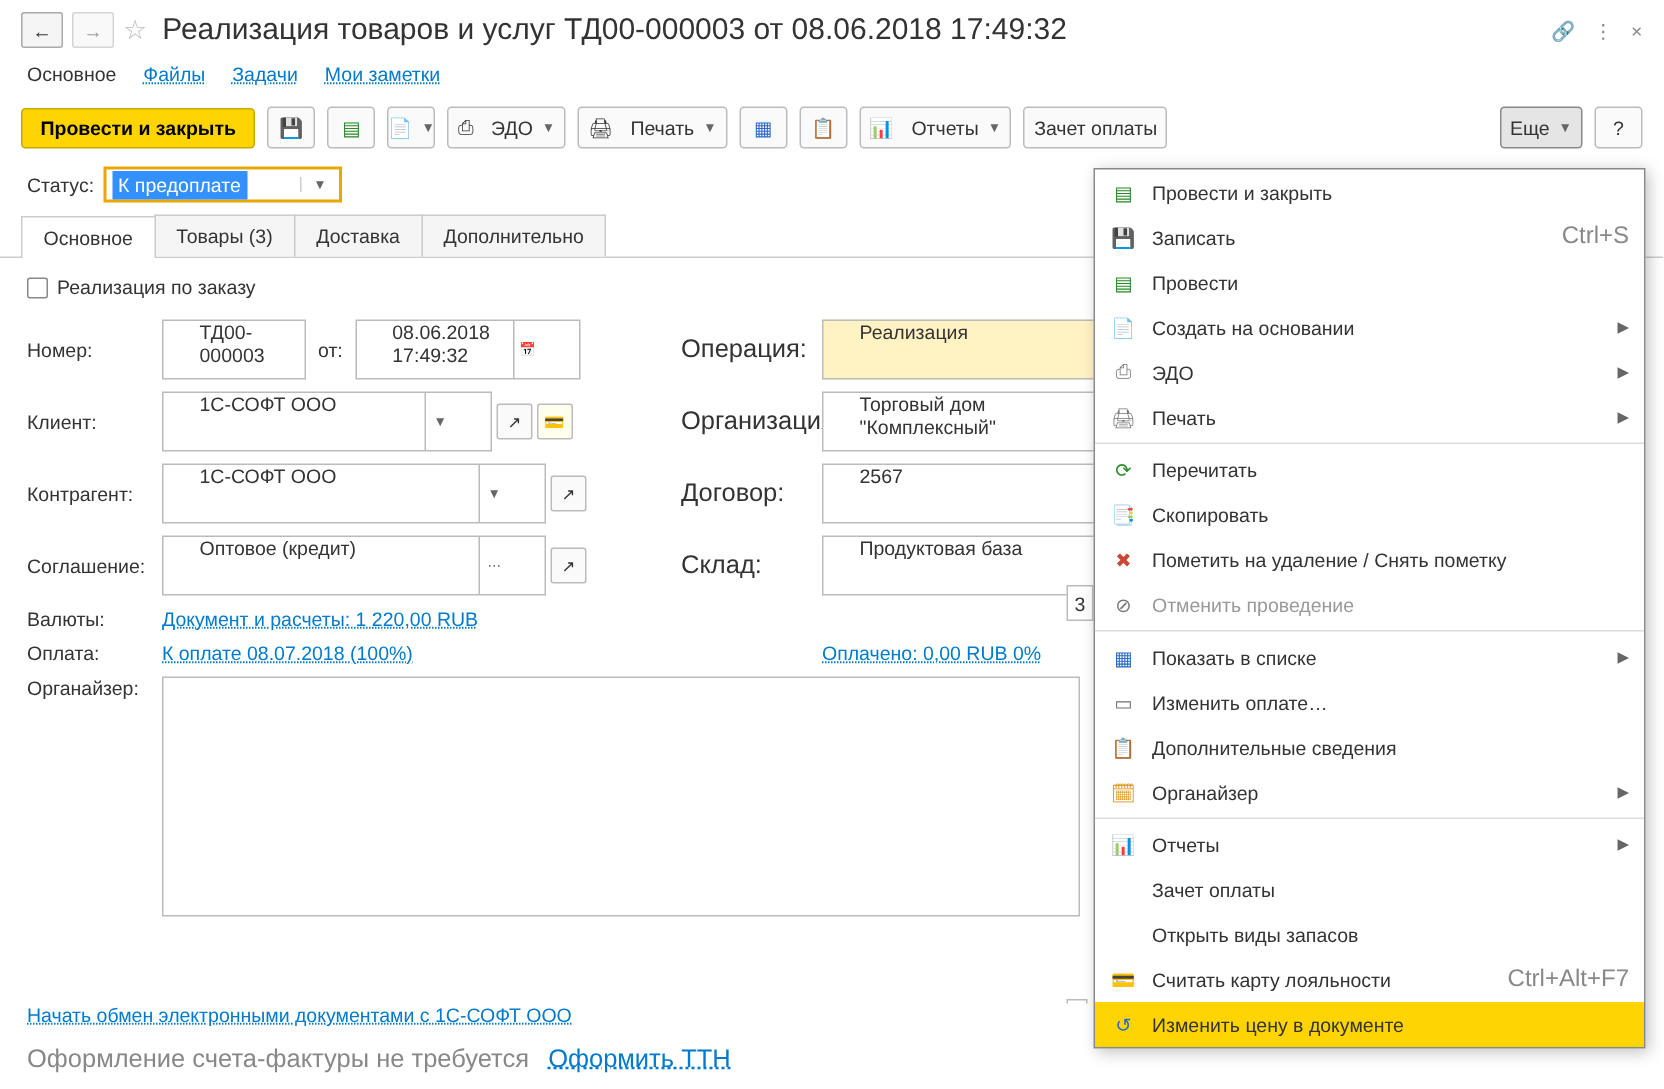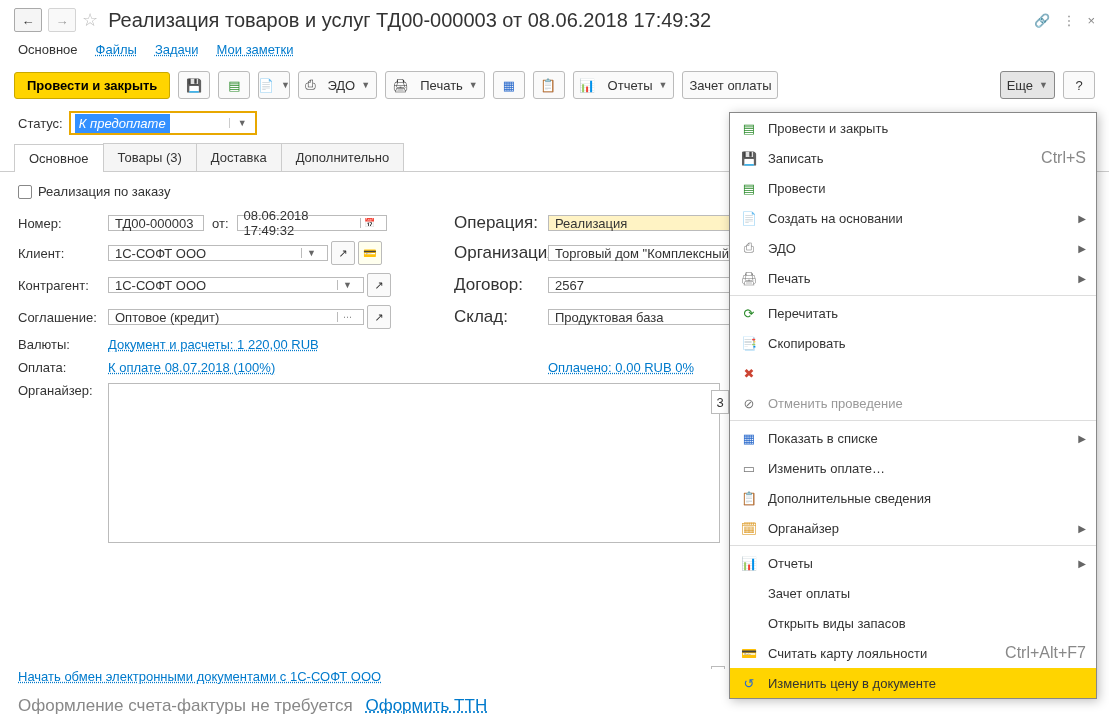--- a/index.html
+++ b/index.html
@@ -26,21 +26,21 @@
 .status-dd { padding: 0 8px; border-left: 1px solid #ccc; cursor: pointer; font-size: 9px; color: #666; }
 .tabs { display: flex; padding: 0 14px; border-bottom: 1px solid #ccc; }
 .tab { padding: 6px 14px; border: 1px solid #ccc; border-bottom: none; margin-right: -1px; background: #f5f5f5; cursor: pointer; font-size: 13px; }
 .tab.active { background: #fff; position: relative; top: 1px; }
 .form-area { padding: 8px 18px; }
 .chk-row { display: flex; align-items: center; gap: 6px; padding: 4px 0 10px; }
 .chk { width: 14px; height: 14px; border: 1px solid #888; border-radius: 2px; }
 .form-row { display: flex; align-items: center; padding: 4px 0; }
 .lbl { width: 90px; font-size: 13px; }
 .lbl2 { width: 94px; font-size: 17px; }
-.inp { height: 16px; border: 1px solid #bbb; background: #fff; padding: 0 6px; font-size: 13px; display: flex; align-items: center; }
+.inp { height: 40px; border: 1px solid #bbb; background: #fff; padding: 0 24px; font-size: 13px; display: flex; }
 .inp-txt { flex: 1; }
 .dd-btn { width: 20px; border-left: 1px solid #bbb; display: flex; align-items: center; justify-content: center; font-size: 9px; color: #666; cursor: pointer; }
 .ext-btn { width: 24px; height: 24px; border: 1px solid #bbb; background: #fafafa; display: flex; align-items: center; justify-content: center; margin-left: 3px; cursor: pointer; font-size: 11px; border-radius: 2px; }
 .col1 { display: flex; align-items: center; width: 400px; }
 .col2 { display: flex; align-items: center; margin-left: 36px; }
 .link { color: #007acc; text-decoration: underline dotted; cursor: pointer; }
 .yellowish { background: #fff3c4; }
 .textarea { width: 612px; height: 160px; border: 1px solid #bbb; background: #fff; }
 .bottom { position: absolute; left: 0; right: 380px; bottom: 10px; padding: 0 18px; background: #fff; }
 .bottom-link { color: #007acc; text-decoration: underline dotted; font-size: 13px; }
@@ -114,21 +114,21 @@
   <div class="spacer"></div>
   <div class="tb-btn" style="background:#e5e5e5;border-color:#888;">
       <span>Еще</span>
       <span class="dd-caret">▼</span>
     </div>
   <div class="tb-btn small">?</div>
 </div>
 
 <div class="status-row">
   <span>Статус:</span>
-  <div class="status-input" style="width:188px;font-style:italic;">
+  <div class="status-input" style="width:159px;">
     <span class="status-sel">К предоплате</span>
     <span style="flex:1"></span>
     <span class="status-dd">▼</span>
   </div>
 </div>
 
 <div class="tabs">
   <div class="tab active">Основное</div>
   <div class="tab">Товары (3)</div>
   <div class="tab">Доставка</div>
@@ -284,20 +284,21 @@
   <div class="dd-item">
       <span class="dd-ico ico-green">⟳</span>
       <span class="dd-label">Перечитать</span>
     </div>
   <div class="dd-item">
       <span class="dd-ico ico-orange">📑</span>
       <span class="dd-label">Скопировать</span>
     </div>
   <div class="dd-item">
       <span class="dd-ico ico-red">✖</span>
+      <span class="dd-label">Пометить на удаление / Снять пометку</span>
     </div>
   <div class="dd-item disabled">
       <span class="dd-ico ico-gray">⊘</span>
       <span class="dd-label">Отменить проведение</span>
     </div>
   <div class="dd-sep"></div>
   <div class="dd-item">
       <span class="dd-ico ico-blue">▦</span>
       <span class="dd-label">Показать в списке</span>
       <span class="dd-arrow">▶</span>

